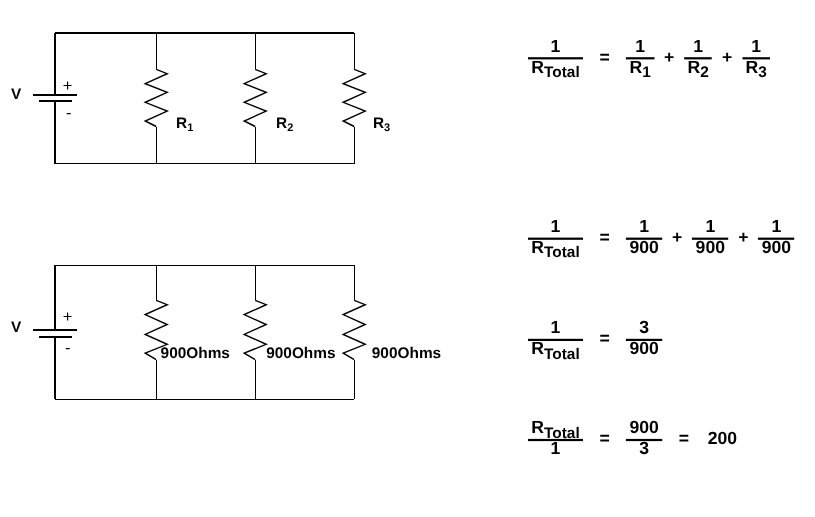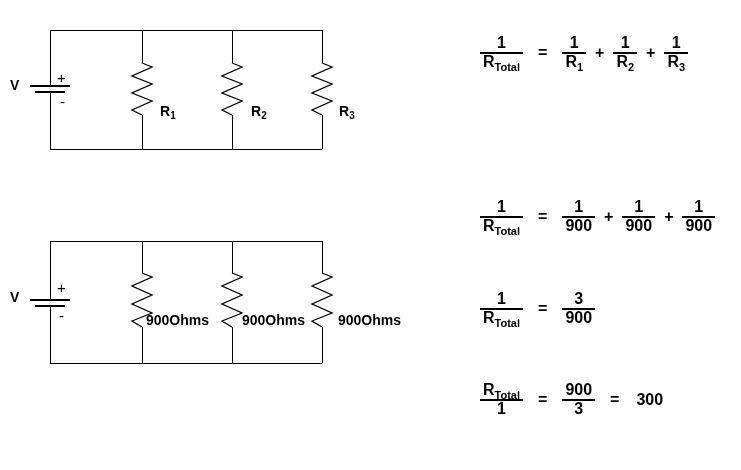--- a/index.html
+++ b/index.html
@@ -33,21 +33,21 @@
     white-space: nowrap;
     font-weight: bold;
     font-size: 16px;
     line-height: 1;
   }
   .frac { display: inline-flex; flex-direction: column; align-items: stretch; }
   .num, .den { display: block; text-align: center; padding: 0 3px; }
   .num { height: 21px; line-height: 23px; }
   .den { line-height: 16px; }
   .bar { height: 2px; background: #000; }
-  .sub { font-size: 11px; vertical-align: -4px; }
+  .sub { font-size: 14px; vertical-align: -4px; }
   .op, .result { display: inline-flex; align-items: center; height: 44px; }
   .op-eq { margin: 0 15px; }
   .op-plus { margin: 0 9px; }
   .result { margin-left: 2px; }
 </style>
 </head>
 <body>
 
 <div class="stage">
 
@@ -170,16 +170,16 @@
         <span class="bar"></span>
         <span class="den"><span class="tkn">1</span></span>
       </span>
       <span class="op op-eq">=</span>
       <span class="frac">
         <span class="num"><span class="tkn">900</span></span>
         <span class="bar"></span>
         <span class="den"><span class="tkn">3</span></span>
       </span>
       <span class="op op-eq">=</span>
-      <span class="result">300</span>
+      <span class="result">200</span>
     </div>
 
 </div>
 
 </body></html>

